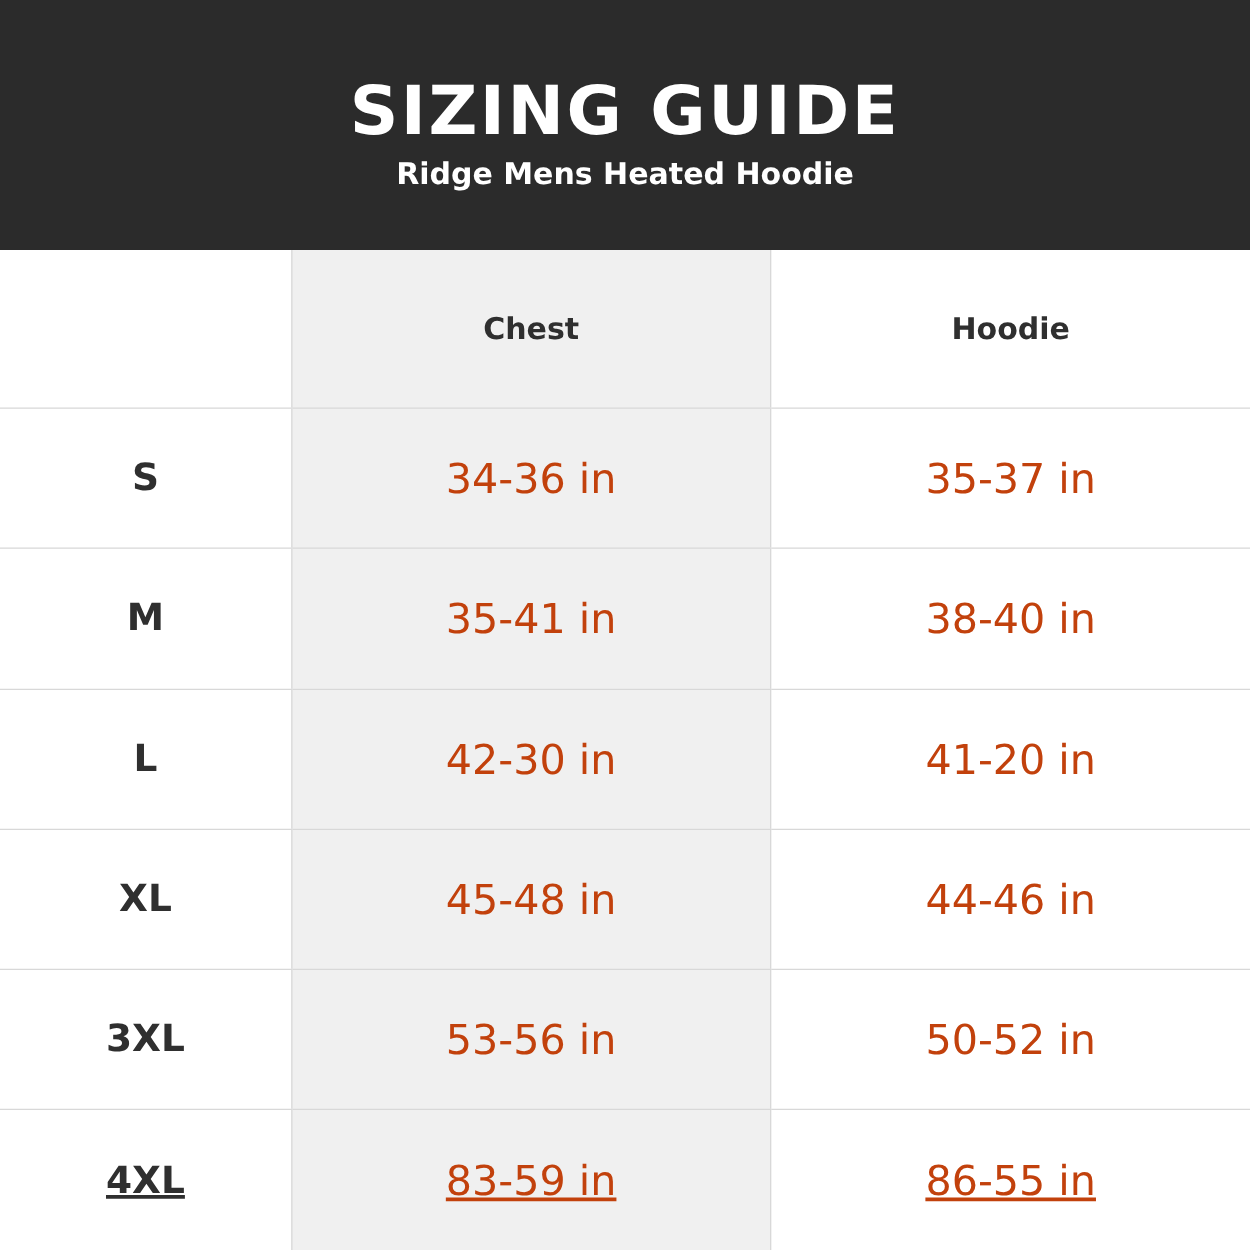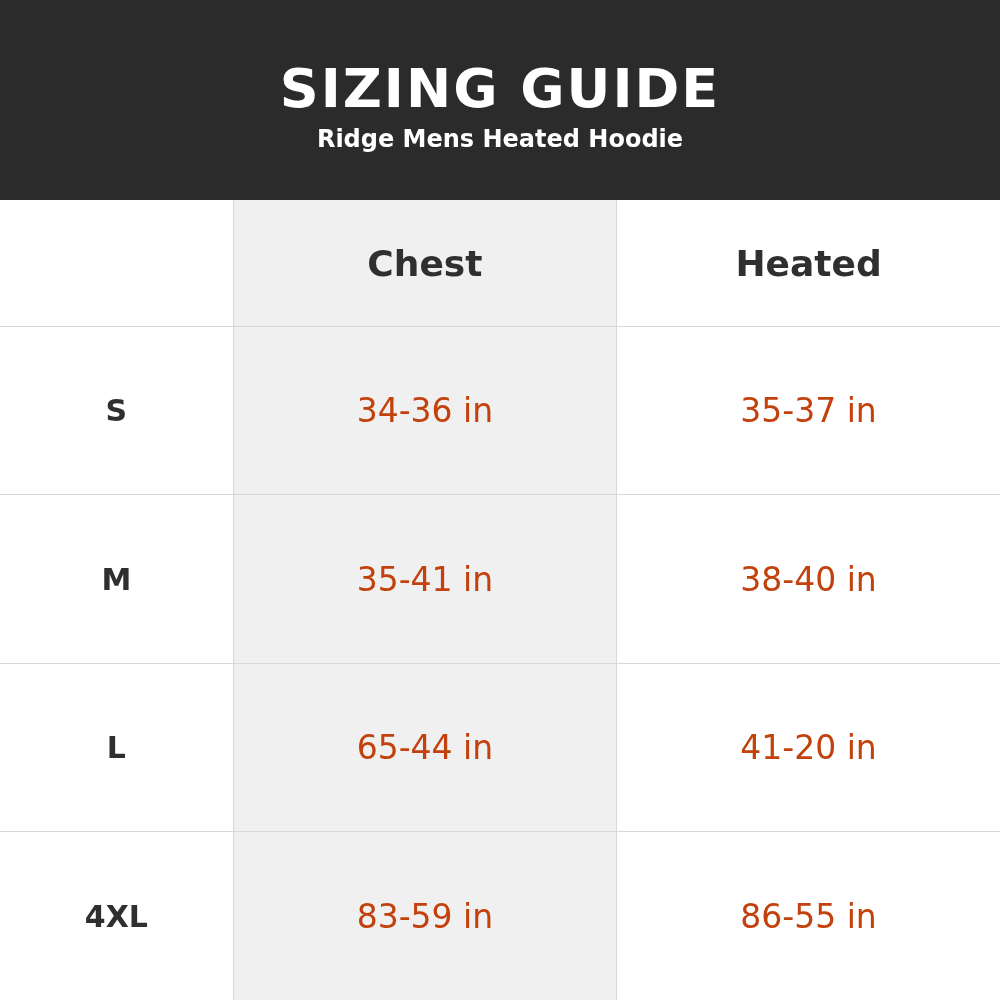--- a/index.html
+++ b/index.html
@@ -56,21 +56,21 @@
   .size-table col.col-measure { width: 383px; }
 
   .size-table th, .size-table td {
     border-bottom: 1px solid #d8d8d8;
     text-align: center;
     vertical-align: middle;
     color: #3d3d3d;
   }
   .size-table thead th {
     height: 124px;
-    font-size: 36px;
+    font-size: 24px;
     font-weight: bold;
     color: #2f2f2f;
   }
   .size-table thead th.size-head {
     background: #ffffff;
   }
   .size-table th.shaded,
   .size-table td.shaded {
     background: #f0f0f0;
   }
@@ -85,20 +85,21 @@
     font-weight: normal;
     color: #c2410c;
   }
   .size-table tbody tr { height: 94px; }
   .size-table td.col-sep-left,
   .size-table th.col-sep-left {
     border-left: 1px solid #d8d8d8;
   }
   .size-table tbody tr:last-child td {
     border-bottom: none;
+    text-decoration: underline;
   }
 </style>
 </head>
 <body>
 
 <div class="sizing-card">
 
   <div class="header">
     <div class="header-title">SIZING GUIDE</div>
     <div class="header-subtitle">Ridge Mens Heated Hoodie</div>
@@ -107,38 +108,48 @@
   <table class="size-table">
     <colgroup>
       <col class="col-size">
       <col class="col-measure">
       <col class="col-measure">
     </colgroup>
     <thead>
       <tr>
         <th class="size-head"></th>
         <th class="shaded col-sep-left">Chest</th>
-        <th class="col-sep-left">Heated</th>
+        <th class="col-sep-left">Hoodie</th>
       </tr>
     </thead>
     <tbody>
       <tr>
         <td class="size-label">S</td>
         <td class="measure shaded col-sep-left">34-36 in</td>
         <td class="measure col-sep-left">35-37 in</td>
       </tr>
       <tr>
         <td class="size-label">M</td>
         <td class="measure shaded col-sep-left">35-41 in</td>
         <td class="measure col-sep-left">38-40 in</td>
       </tr>
       <tr>
         <td class="size-label">L</td>
-        <td class="measure shaded col-sep-left">65-44 in</td>
+        <td class="measure shaded col-sep-left">42-30 in</td>
         <td class="measure col-sep-left">41-20 in</td>
+      </tr>
+      <tr>
+        <td class="size-label">XL</td>
+        <td class="measure shaded col-sep-left">45-48 in</td>
+        <td class="measure col-sep-left">44-46 in</td>
+      </tr>
+      <tr>
+        <td class="size-label">3XL</td>
+        <td class="measure shaded col-sep-left">53-56 in</td>
+        <td class="measure col-sep-left">50-52 in</td>
       </tr>
       <tr>
         <td class="size-label">4XL</td>
         <td class="measure shaded col-sep-left">83-59 in</td>
         <td class="measure col-sep-left">86-55 in</td>
       </tr>
     </tbody>
   </table>
 
 </div>

